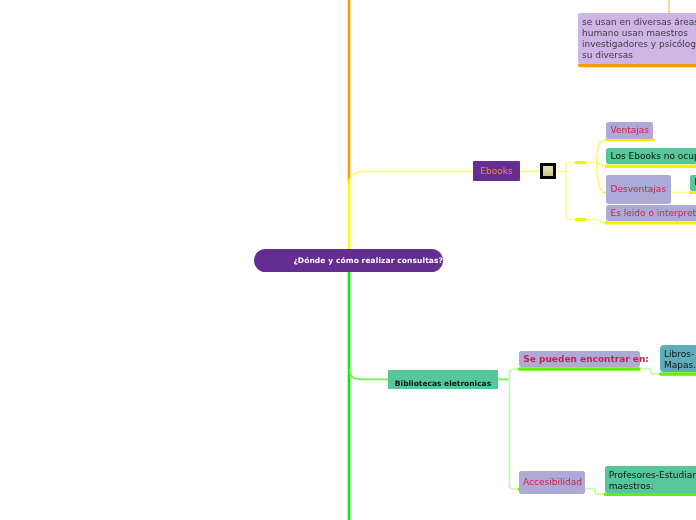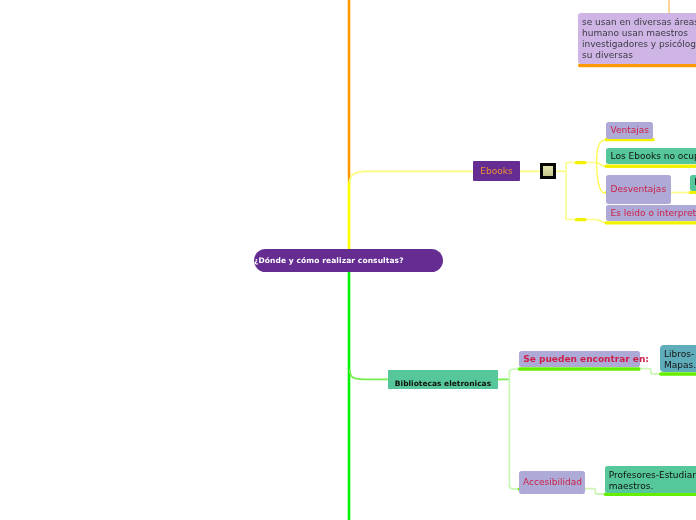--- a/index.html
+++ b/index.html
@@ -3,21 +3,21 @@
 <meta charset="utf-8">
 <style>
   html,body{margin:0;padding:0;}
   body{width:696px;height:520px;background:#ffffff;overflow:hidden;
        font-family:"DejaVu Sans",sans-serif;}
   #map{position:absolute;left:0;top:0;width:696px;height:520px;overflow:hidden;}
   svg#links{position:absolute;left:0;top:0;width:696px;height:520px;}
   .node{position:absolute;box-sizing:border-box;white-space:pre;display:flex;
         align-items:center;font-size:9px;padding:0.5px 4.6px 0 4.6px;line-height:11.1px;}
   .root{background:#652d92;color:#ffffff;border-radius:12px;font-weight:bold;
-        font-size:7.5px;justify-content:flex-start;letter-spacing:.1px;padding:0;}
+        font-size:7.5px;justify-content:flex-end;letter-spacing:.1px;padding:0;}
   .lav{background:#aeaad8;color:#cd2048;border-radius:2.5px;}
   .grn{background:#55c79a;color:#111111;border-radius:2.5px;}
   .purp{background:#652d92;color:#ed9033;border-radius:1px;justify-content:center;}
   .teal{background:#5fadba;color:#141414;border-radius:4px;}
   .lilac{background:#cfb5e6;color:#3b3b42;border-radius:3px;}
   .multi{display:block;padding:4.2px 4px;}
   .bold{font-weight:bold;font-size:7.5px;justify-content:center;border-radius:0.5px;padding-top:9px;}
   .toggle{position:absolute;box-sizing:border-box;border:3px solid #050505;
           background:linear-gradient(#e2e4b2,#c5c788);}
 </style>

